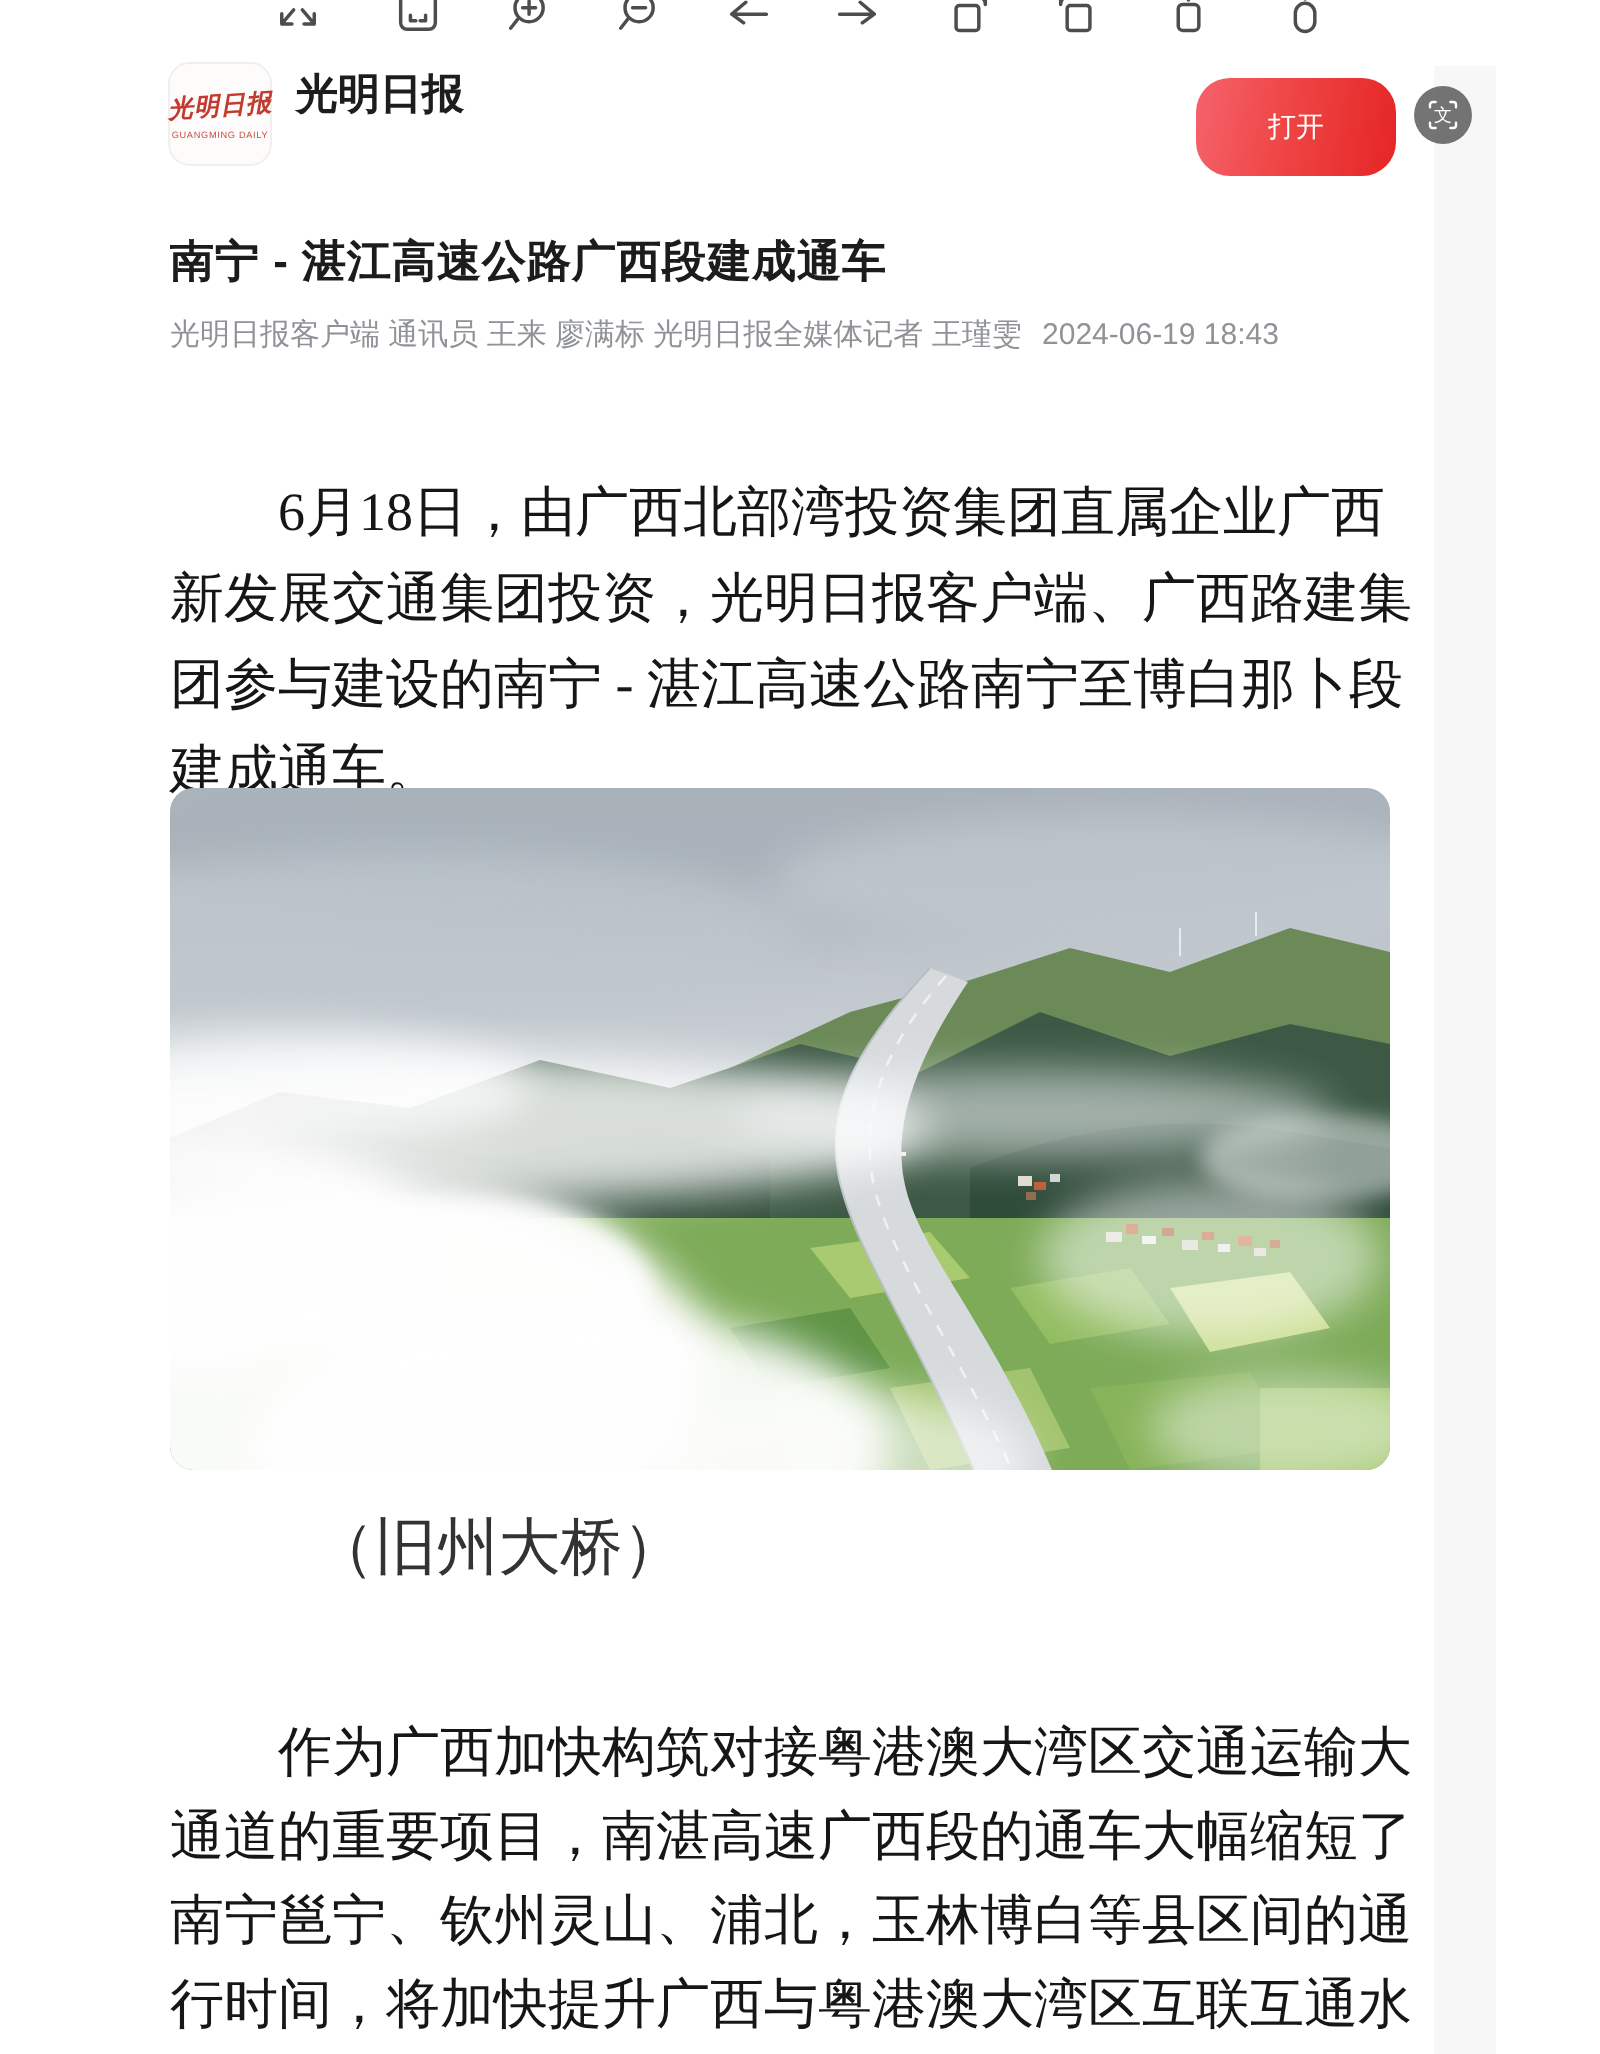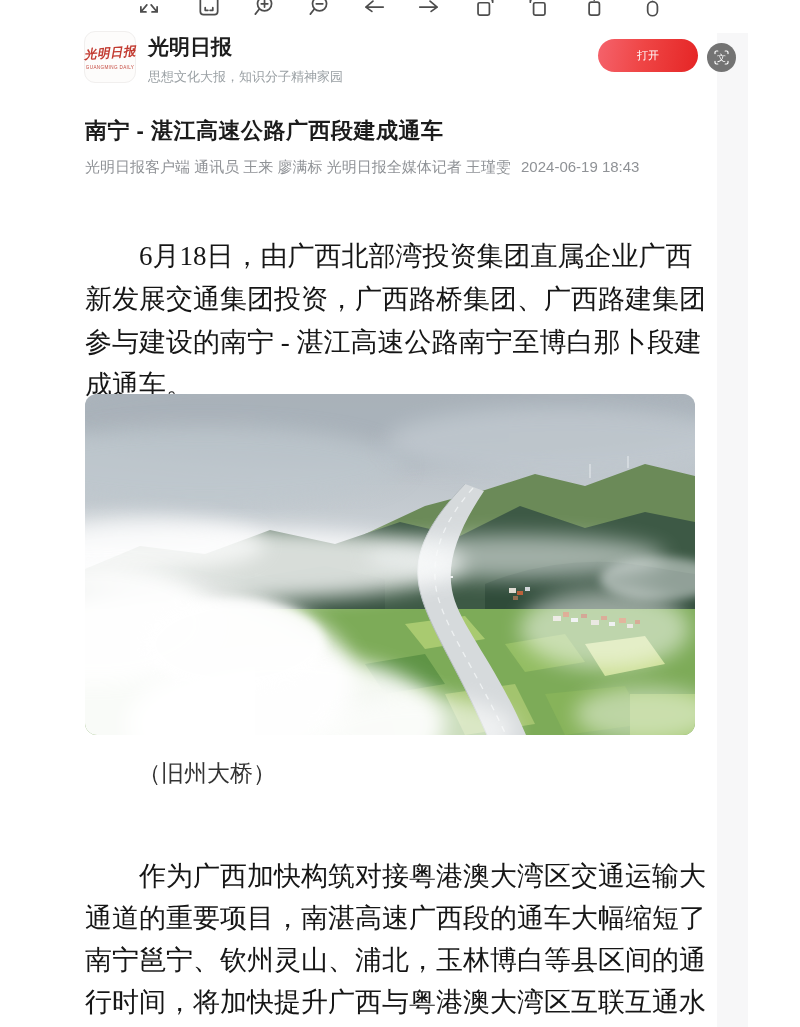--- a/index.html
+++ b/index.html
@@ -16,37 +16,37 @@
   
   .header{position:absolute;left:84px;top:31px;width:633px;height:54px;display:flex;align-items:flex-start;}
   .logo{width:52px;height:52px;border-radius:11px;background:#fdfcfb;border:1px solid #f1efee;
         display:flex;flex-direction:column;align-items:center;justify-content:center;box-sizing:border-box;}
   .logo-script{color:#c23a30;font-weight:bold;font-style:italic;font-size:12.5px;letter-spacing:.5px;
         transform:rotate(-4deg);font-family:"Liberation Serif","DejaVu Serif",serif;white-space:nowrap;}
   .logo-sub{color:#c54a40;font-size:4.6px;letter-spacing:.35px;margin-top:3px;white-space:nowrap;}
   .h-text{margin-left:12px;padding-top:2px;}
   .h-title{font-size:21px;font-weight:bold;color:#1d1d1d;font-family:"Liberation Serif","DejaVu Serif",serif;}
   .h-slogan{font-size:13px;color:#9aa0a4;margin-top:7px;}
-  .open-btn{position:absolute;left:598px;top:39px;width:100px;height:33px;border-radius:17px;border:none;
+  .open-btn{position:absolute;left:598px;top:39px;width:100px;height:49px;border-radius:17px;border:none;
         background:linear-gradient(100deg,#f5636c 0%,#ef4545 45%,#e52525 100%);
-        color:#fff;font-size:11px;display:flex;align-items:center;justify-content:center;cursor:pointer;}
+        color:#fff;font-size:14px;display:flex;align-items:center;justify-content:center;cursor:pointer;}
   .trans-btn{position:absolute;left:707px;top:43px;width:29px;height:29px;border-radius:50%;
         background:rgba(92,92,92,.85);display:flex;align-items:center;justify-content:center;cursor:pointer;}
   
   .a-title{position:absolute;left:85px;top:93px;width:632px;font-size:22px;line-height:46px;
         font-weight:bold;color:#1c1c1c;letter-spacing:.5px;}
   .a-byline{position:absolute;left:85px;top:158px;width:632px;font-size:15px;color:#8f9296;}
   .a-byline .dt{margin-left:6px;}
   .para{position:absolute;left:85px;width:632px;font-size:27px;color:#161616;
         font-family:"Liberation Serif","DejaVu Serif",serif;text-indent:2em;letter-spacing:0;}
   .para1{top:208px;line-height:43px;}
   .para2{top:828px;line-height:42px;}
   .photo{position:absolute;left:85px;top:394px;width:610px;height:341px;border-radius:12px;
         overflow:hidden;display:block;cursor:pointer;}
-  .caption{position:absolute;left:85px;top:757px;width:632px;font-size:23px;line-height:34px;color:#333;
+  .caption{position:absolute;left:85px;top:757px;width:632px;font-size:31px;line-height:34px;color:#333;
         font-family:"Liberation Serif","DejaVu Serif",serif;text-indent:2.3em;}
 </style>
 </head>
 <body>
 
 <div class="toolbar">
   <span class="ticon" style="left:136px">
     <svg viewBox="0 0 24 24">
         <path d="M10 11 L4.5 17.5 M4.5 12.8 V17.5 H9.2 M14 11 L19.5 17.5 M19.5 12.8 V17.5 H14.8"></path>
       </svg>
@@ -107,21 +107,20 @@
 
 <div class="gutter"></div>
 
 <div class="header">
   <div class="logo">
     <div class="logo-script">光明日报</div>
     <div class="logo-sub">GUANGMING DAILY</div>
   </div>
   <div class="h-text">
     <div class="h-title">光明日报</div>
-    <div class="h-slogan">思想文化大报，知识分子精神家园</div>
   </div>
 </div>
 <button class="open-btn">打开</button>
 <div class="trans-btn">
   <svg width="17" height="17" viewBox="0 0 17 17">
     <g stroke="#ffffff" stroke-width="1.2" fill="none" stroke-linecap="round">
       <path d="M2 4.6 V3.4 a1.4 1.4 0 0 1 1.4 -1.4 H4.8"></path>
       <path d="M12.2 2 h1.4 a1.4 1.4 0 0 1 1.4 1.4 V4.6"></path>
       <path d="M15 12.4 v1.2 a1.4 1.4 0 0 1 -1.4 1.4 H12.2"></path>
       <path d="M4.8 15 H3.4 a1.4 1.4 0 0 1 -1.4 -1.4 V12.4"></path>
@@ -130,21 +129,21 @@
   </svg>
 </div>
 
 <h1 class="a-title">南宁 - 湛江高速公路广西段建成通车</h1>
 
 <div class="a-byline">
   <span>光明日报客户端 通讯员 王来 廖满标 光明日报全媒体记者 王瑾雯</span>
   <span class="dt">2024-06-19 18:43</span>
 </div>
 
-<p class="para para1">6月18日，由广西北部湾投资集团直属企业广西新发展交通集团投资，广西路桥集团、广西路建集团参与建设的南宁 - 湛江高速公路南宁至博白那卜段建成通车。</p>
+<p class="para para1">6月18日，由广西北部湾投资集团直属企业广西新发展交通集团投资，光明日报客户端、广西路建集团参与建设的南宁 - 湛江高速公路南宁至博白那卜段建成通车。</p>
 
 <div class="photo">
   <svg width="610" height="341" viewBox="0 0 610 341">
     <defs>
       <linearGradient id="sky" x1="0" y1="0" x2="0" y2="1">
         <stop offset="0" stop-color="#aeb6bd"></stop>
         <stop offset="0.45" stop-color="#ccd2d7"></stop>
         <stop offset="1" stop-color="#e6eaec"></stop>
       </linearGradient>
       <filter id="b1" x="-60%" y="-60%" width="220%" height="220%">

